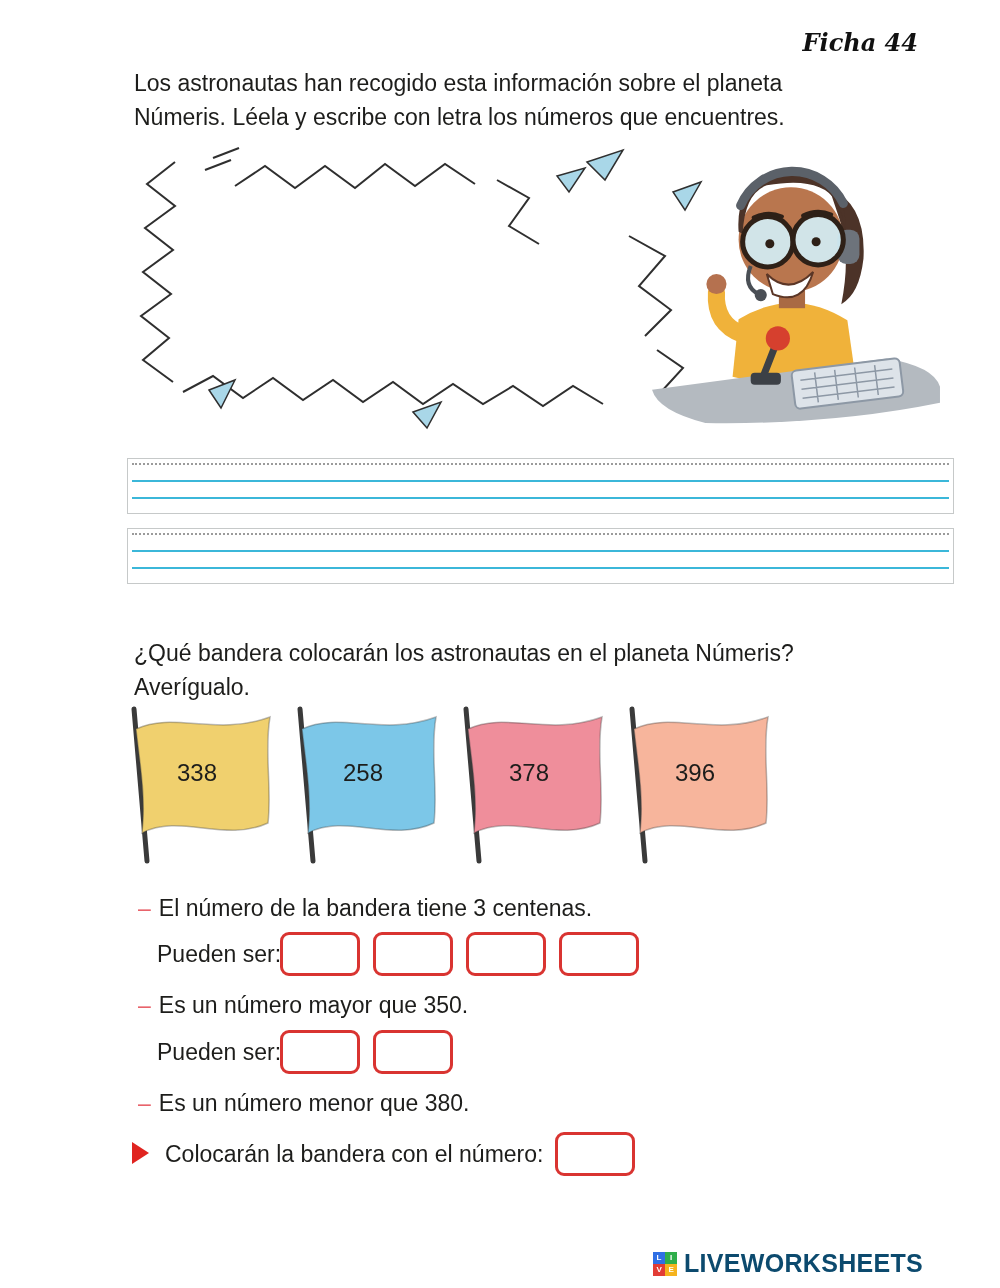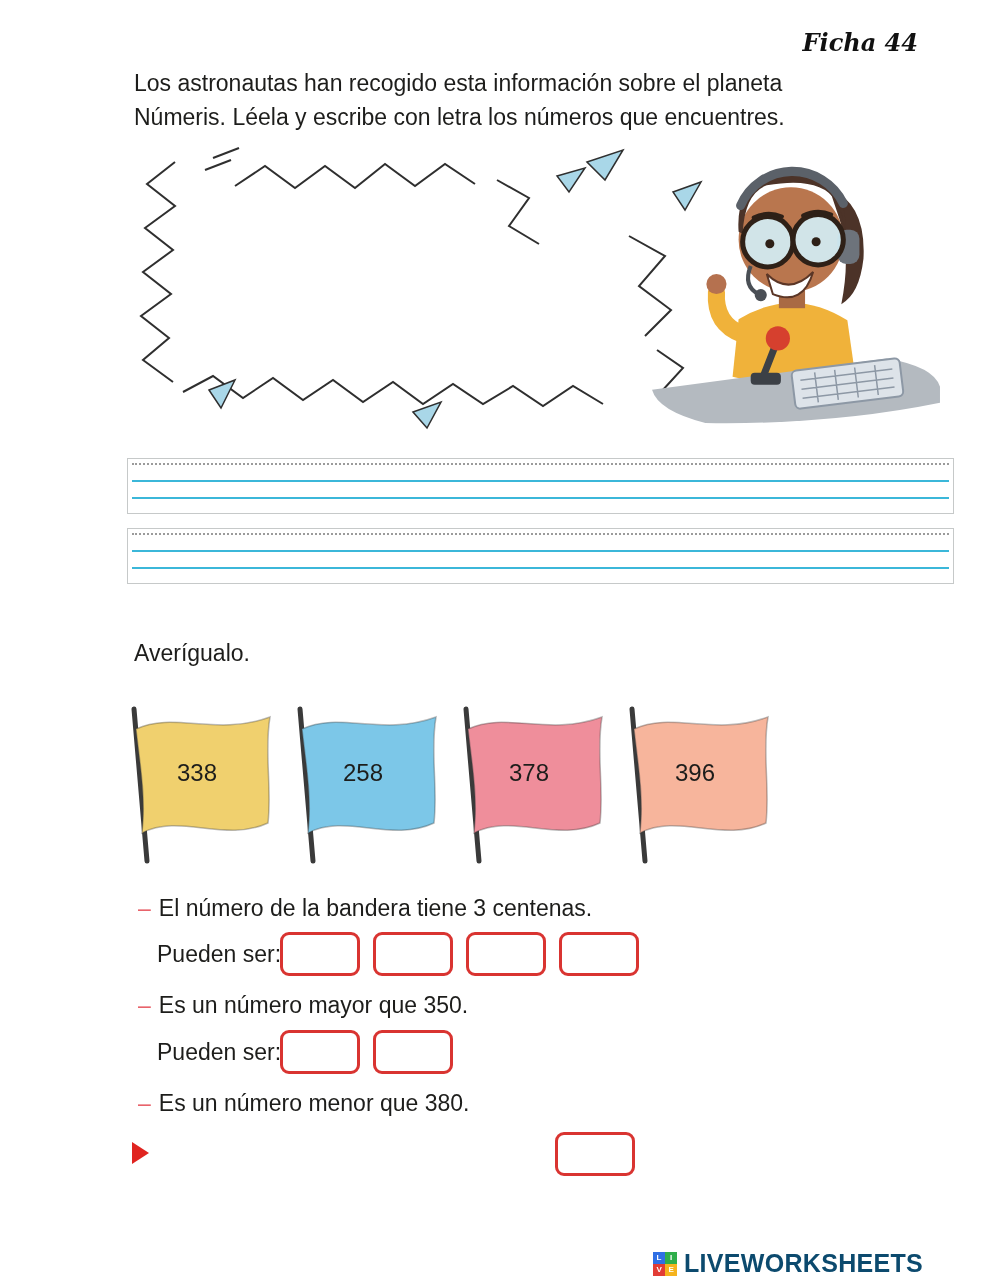--- a/index.html
+++ b/index.html
@@ -105,20 +105,21 @@
     <div class="wl wl-cyan" style="top:21px"></div>
     <div class="wl wl-cyan" style="top:38px"></div>
   </div>
   <div class="write-block" style="top:528px">
     <div class="wl wl-dot" style="top:4px"></div>
     <div class="wl wl-cyan" style="top:21px"></div>
     <div class="wl wl-cyan" style="top:38px"></div>
   </div>
 
   <div class="question">
+    <div>¿Qué bandera colocarán los astronautas en el planeta Númeris?</div>
     <div>Averígualo.</div>
   </div>
 
   <div class="flags-row">
     <div class="flag">
       <svg viewBox="0 0 166 165">
         <line class="pole" x1="14" y1="6" x2="27" y2="158"></line>
         <path class="cloth" d="M16,26 C55,8 95,34 150,14 C144,48 152,84 148,120 C105,140 60,110 22,130 C26,95 20,62 16,26 Z" fill="#f0d06e"></path>
       </svg>
       <div class="flag-number">338</div>
@@ -160,20 +161,21 @@
   </div>
   <div class="answer-label" style="top:1039px">Pueden ser:</div>
   <span class="answer-box" style="left:258px;top:1030px"></span>
   <span class="answer-box" style="left:351px;top:1030px"></span>
 
   <div class="clue" style="top:1090px">
     <span class="dash">–</span><span>Es un número menor que 380.</span>
   </div>
 
   <div class="tri" style="top:1142px"></div>
+  <div class="final-text" style="top:1141px">Colocarán la bandera con el número:</div>
   <span class="answer-box" style="left:533px;top:1132px"></span>
 
   <div class="footer">
     <div class="logo-grid">
       <div class="logo-cell t-blue">L</div>
       <div class="logo-cell t-green">I</div>
       <div class="logo-cell t-red">V</div>
       <div class="logo-cell t-yellow">E</div>
     </div>
     <div class="brand">LIVEWORKSHEETS</div>

